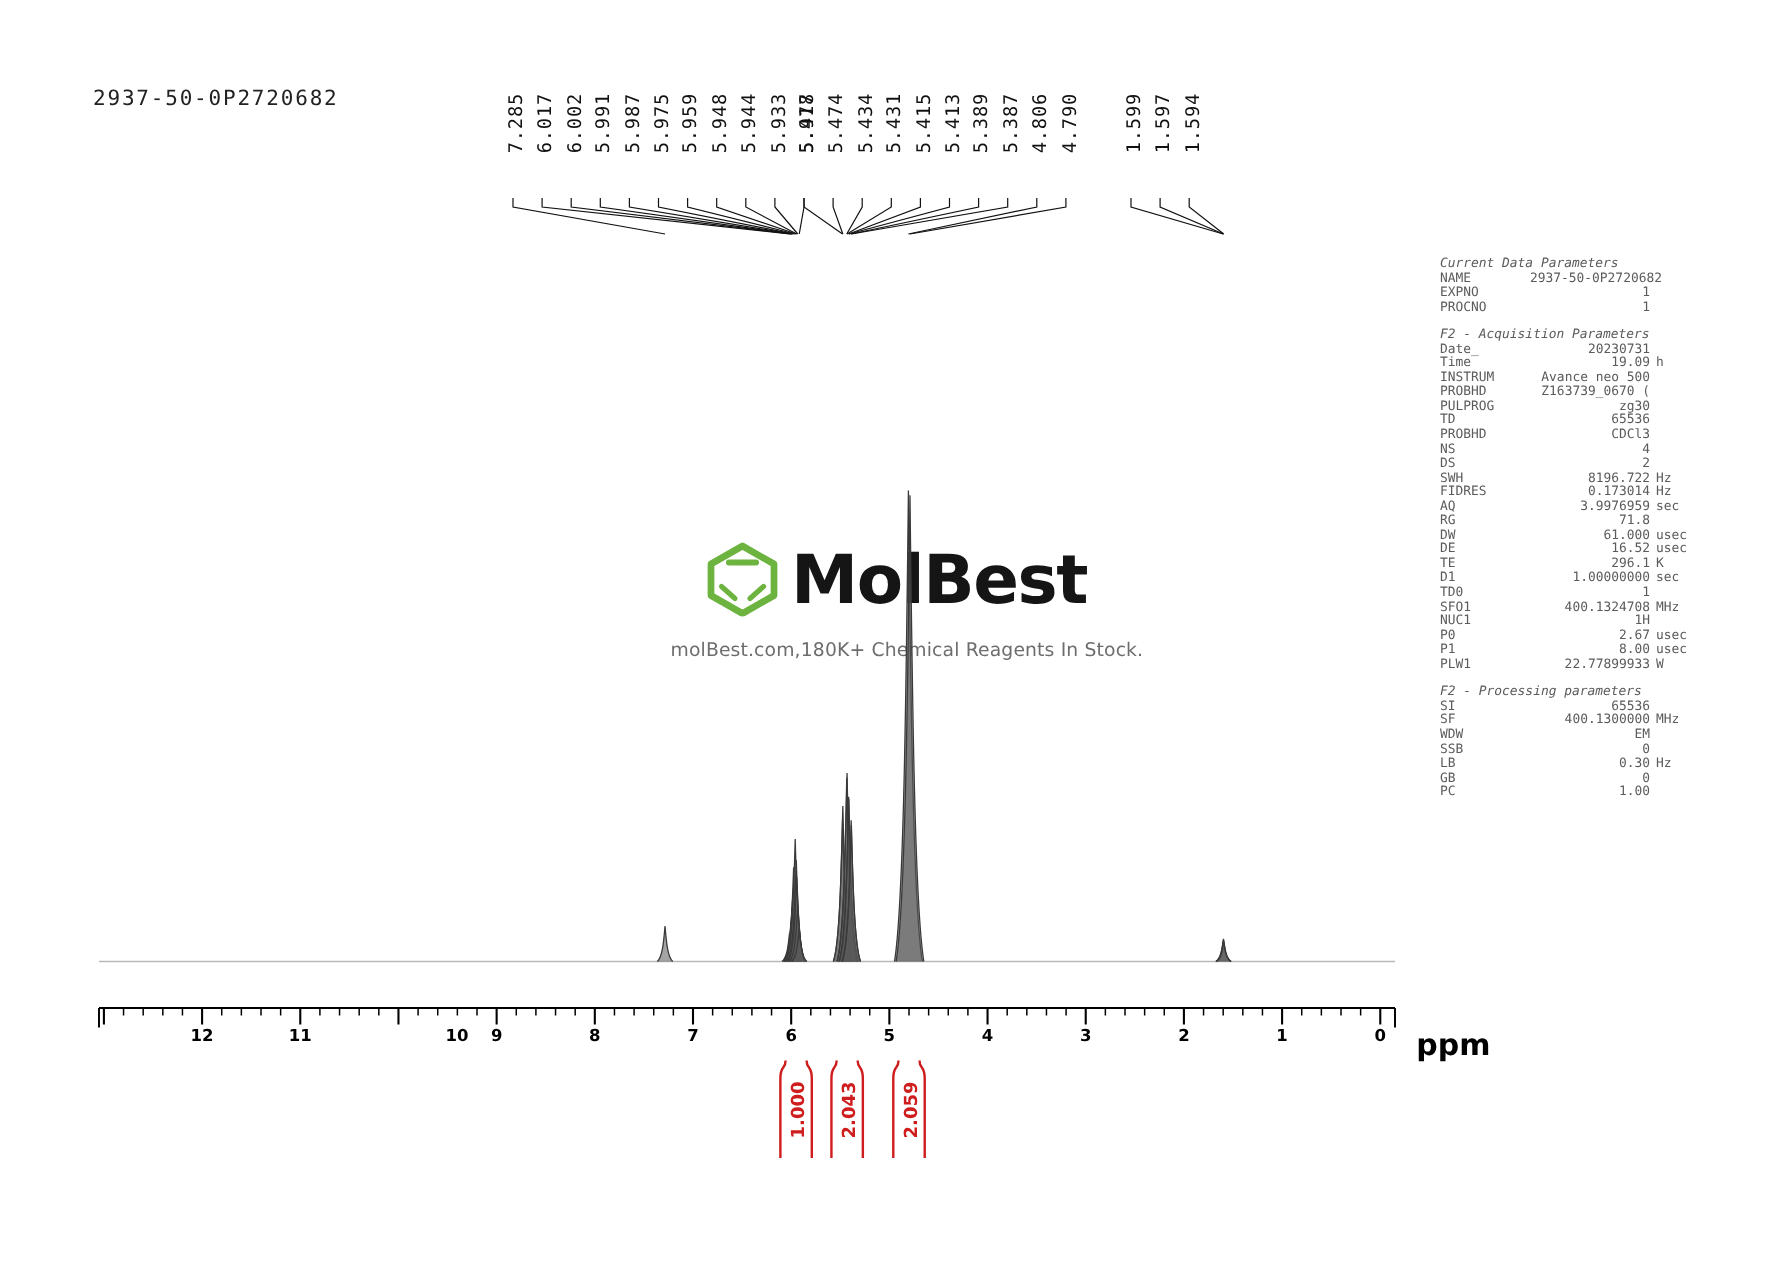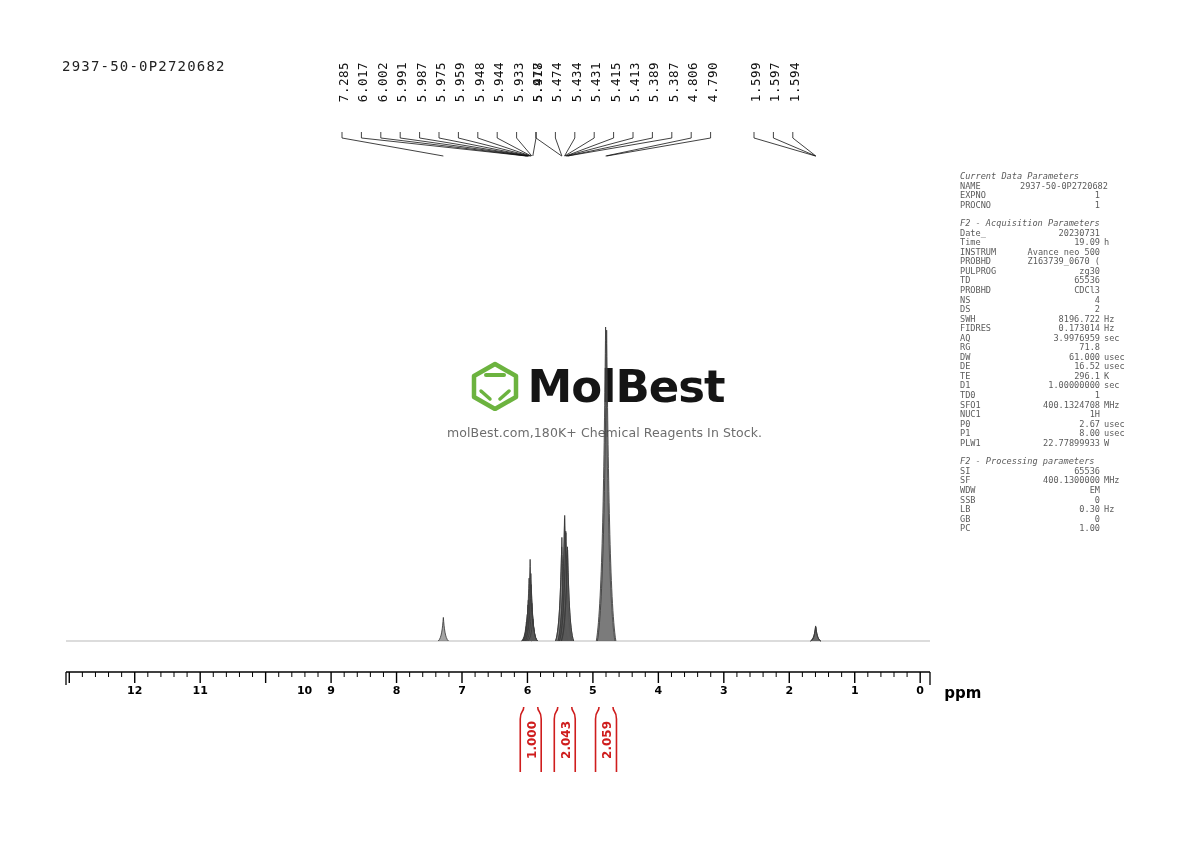--- a/index.html
+++ b/index.html
@@ -40,21 +40,21 @@
   #wm-tagline{margin-top:14px;font-family:"DejaVu Sans",sans-serif;
      font-size:12.5px;color:#6d6d6d;letter-spacing:.1px;white-space:nowrap;}
 
   
   #spectrum{position:absolute;left:0;top:0;width:1190px;height:842px;}
 
   
   .axis-num{position:absolute;font-family:"DejaVu Sans",sans-serif;
      font-weight:bold;font-size:11px;color:#000;transform:translateX(-50%);}
   #axis-unit{position:absolute;font-family:"DejaVu Sans",sans-serif;
-     font-weight:bold;font-size:15px;color:#000;}
+     font-weight:bold;font-size:20px;color:#000;}
 
   
   .integ-val{position:absolute;font-family:"DejaVu Sans",sans-serif;
      font-weight:bold;font-size:12px;color:#cf1d1d;
      writing-mode:vertical-rl;transform:rotate(180deg);}
 </style>
 </head>
 <body>
 
 <div class="page">

